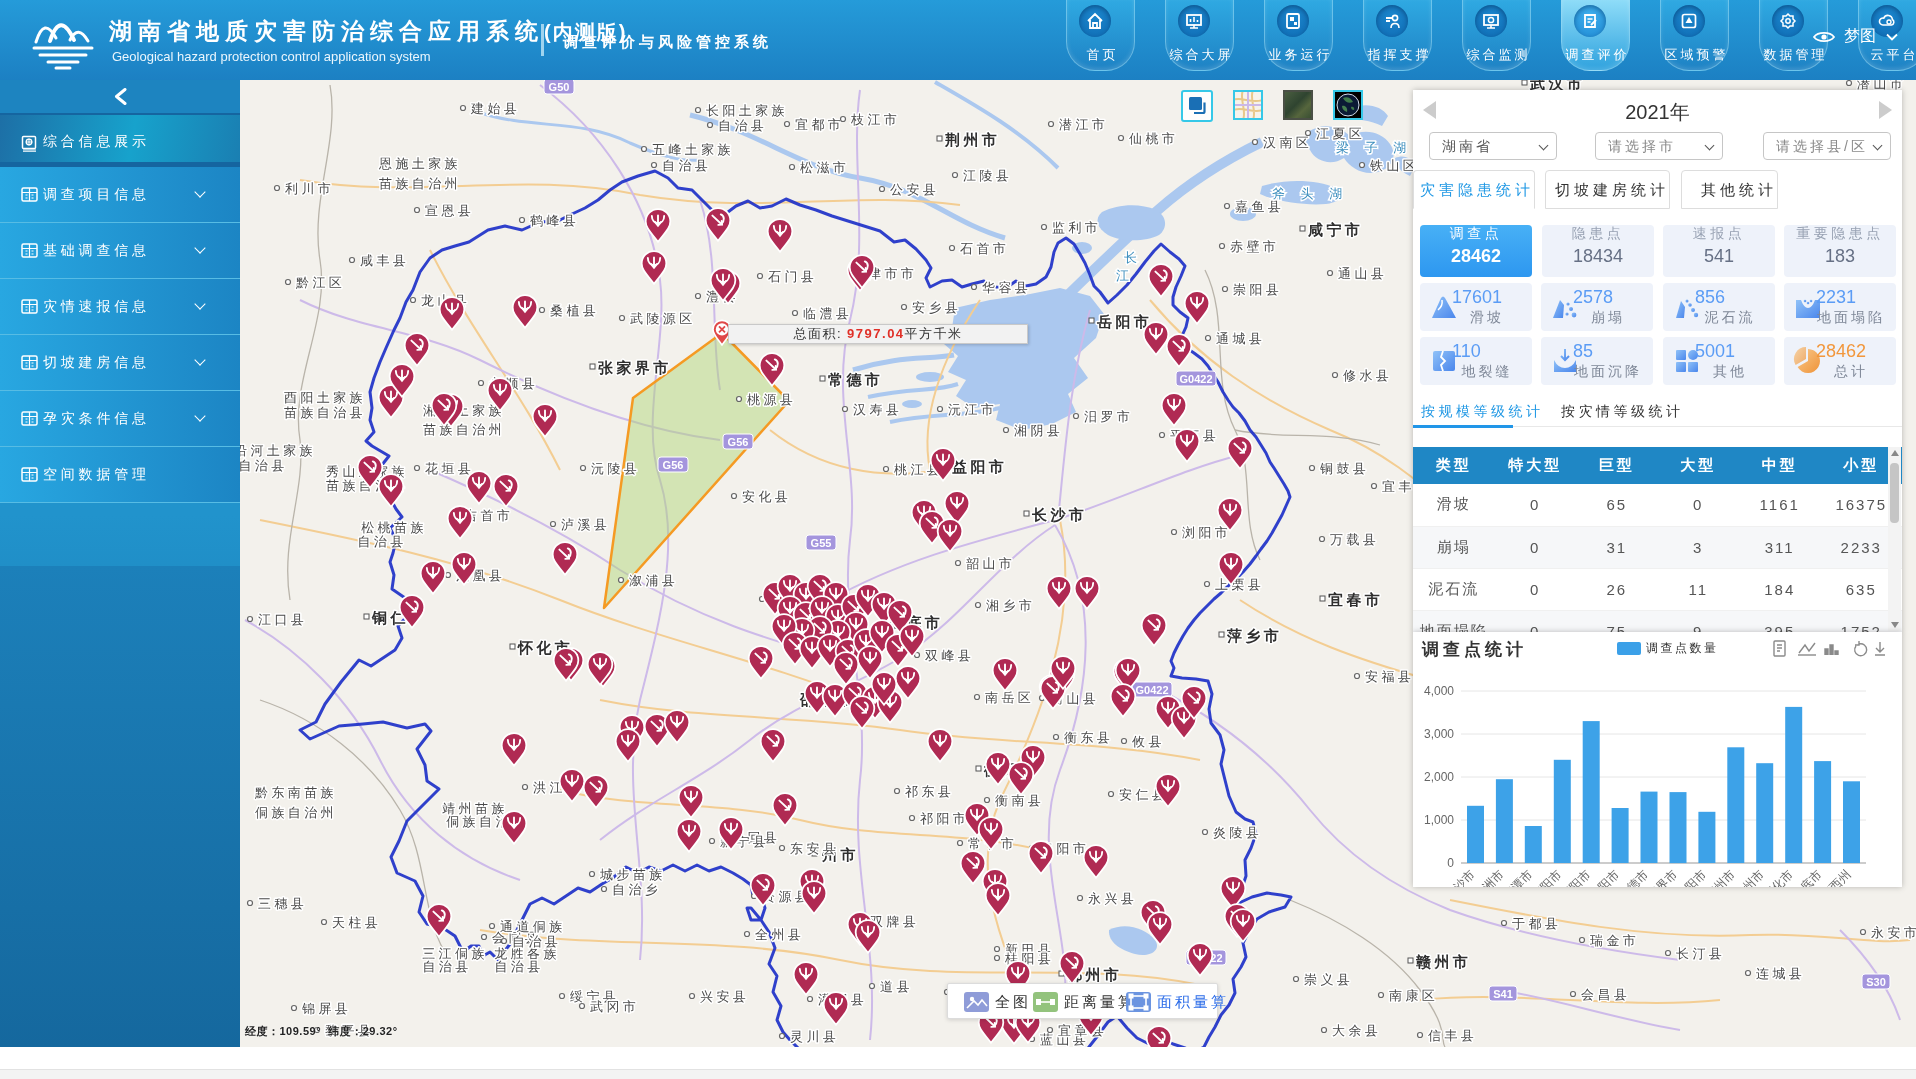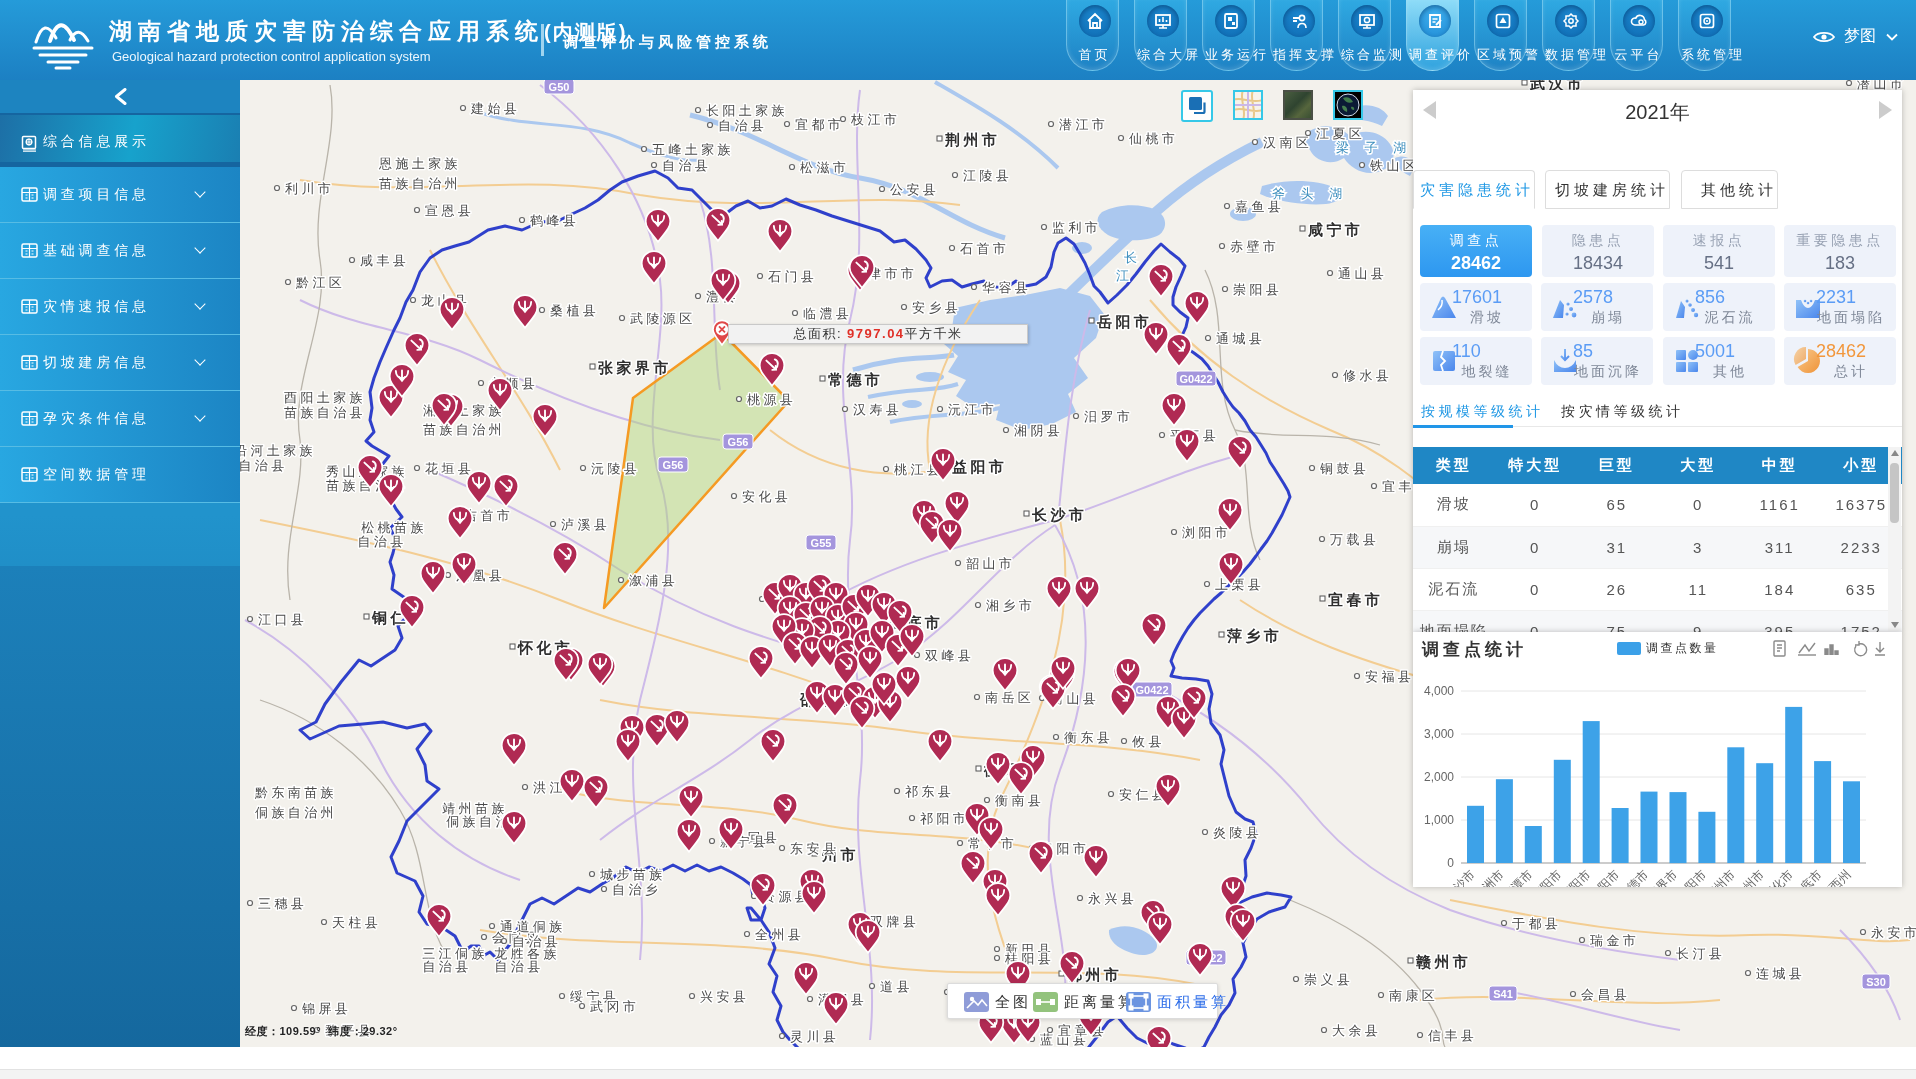--- a/index.html
+++ b/index.html
@@ -4,21 +4,21 @@
 html,body{width:1916px;height:1079px;overflow:hidden;font-family:"Liberation Sans",sans-serif;background:#fff}
 .abs{position:absolute}
 #header{position:absolute;left:0;top:0;width:1916px;height:80px;background:linear-gradient(180deg,#259bd9,#1c80c3);z-index:30}
 #logo{position:absolute;left:30px;top:8px;width:66px;height:64px}
 .title-cn{position:absolute;left:109px;top:16px;color:#fff;font-size:23px;font-weight:bold;letter-spacing:6px;white-space:nowrap}
 .title-cn small{font-size:20px;font-weight:bold;letter-spacing:2px}
 .title-en{position:absolute;left:112px;top:49px;color:#eaf6fd;font-size:13px;white-space:nowrap}
 .tsep{position:absolute;left:541px;top:24px;width:3px;height:32px;background:#9fd4ef}
 .subsys{position:absolute;left:563px;top:33px;color:#fff;font-size:15px;font-weight:bold;letter-spacing:4px;white-space:nowrap}
 .nav{position:absolute;left:1066px;top:0;height:80px;display:flex}
-.nav .it{width:53px;height:71px;margin-right:15px;border-radius:0 0 29px 29px;background:linear-gradient(180deg,#2fa9e2,#1e82c4);border:1px solid rgba(160,220,245,.55);border-top:none;position:relative;box-shadow:inset 0 -2px 4px rgba(255,255,255,.15)}
+.nav .it{width:69px;height:71px;margin-right:30px;border-radius:0 0 29px 29px;background:linear-gradient(180deg,#2fa9e2,#1e82c4);border:1px solid rgba(160,220,245,.55);border-top:none;position:relative;box-shadow:inset 0 -2px 4px rgba(255,255,255,.15)}
 .nav .it.on{background:linear-gradient(180deg,#8edcf8,#2fa2de)}
 .nav .circ{position:absolute;left:12px;top:5px;width:32px;height:32px;border-radius:50%;background:radial-gradient(circle at 50% 30%,#1b86cd,#0f6cb4);box-shadow:inset 0 2px 5px rgba(0,40,80,.45)}
 .nav .it.on .circ{background:radial-gradient(circle at 50% 30%,#3fb0ee,#1f8ad4)}
 .nav .circ svg{position:absolute;left:7px;top:7px}
 .nav .lb{position:absolute;left:2px;width:100%;top:46px;text-align:center;color:#fff;font-size:13px;letter-spacing:3px;white-space:nowrap}
 .user{position:absolute;right:18px;top:26px;color:#fff;font-size:16px;display:flex;align-items:center}
 #sidebar{position:absolute;left:0;top:80px;width:240px;height:967px;background:linear-gradient(180deg,#2295ce,#2193cc 45%,#15689e);z-index:25}
 #collapse{height:33px;background:#1d84c0;color:#fff;text-align:center;line-height:30px;font-size:26px;font-weight:bold}
 .mi{position:relative;height:56px;color:#fff;font-size:14px;letter-spacing:3.8px;background:linear-gradient(90deg,#28a7e1,#1c85c4);border-bottom:1px solid #57bce4}
 .mi.active{height:54px;background:linear-gradient(100deg,#1d6fa6,#17a2cc 55%,#1a7fb2);border-top:2px solid #1565a0;border-bottom:5px solid #1565a0}
@@ -38,21 +38,21 @@
 .tri-l{position:absolute;left:10px;top:11px;width:0;height:0;border-top:9px solid transparent;border-bottom:9px solid transparent;border-right:13px solid #ccc}
 .tri-r{position:absolute;right:10px;top:11px;width:0;height:0;border-top:9px solid transparent;border-bottom:9px solid transparent;border-left:13px solid #ccc}
 .selrow{position:absolute;left:0;top:40px;width:489px;height:40px}
 .sel{position:absolute;top:2px;height:28px;width:128px;border:1px solid #c6c6c6;border-radius:4px;font-size:14px;letter-spacing:3px;color:#555;line-height:26px;padding-left:12px;background:#fff}
 .sel .ar{position:absolute;right:9px;top:9px;width:7px;height:7px;border-right:1.5px solid #555;border-bottom:1.5px solid #555;transform:rotate(45deg)}
 .tabs{position:absolute;left:0;top:80px;width:489px;height:40px}
 .tab{position:absolute;top:0;height:39px;border:1px solid #ddd;border-radius:4px 4px 0 0;background:#fff;font-size:15px;letter-spacing:4px;color:#333;text-align:right;line-height:37px}
 .tab.on{color:#1e97e4;border-bottom:1px solid #fff}
 .cards{position:absolute;left:0;top:135px;width:489px;height:52px}
 .card{position:absolute;top:0;width:112px;height:52px;background:#eef2fa;border-radius:4px;text-align:center}
-.card .l1{font-size:14px;letter-spacing:3.5px;color:#98a2b3;margin-top:7px}
+.card .l1{font-size:14px;letter-spacing:3.5px;color:#98a2b3;}
 .card .l2{font-size:18px;color:#667085;margin-top:3px}
 .card.on{background:linear-gradient(180deg,#47b0f6,#2d97f0)}
 .card.on .l1{color:#fff}
 .card.on .l2{color:#fff;font-weight:bold}
 .icell{position:absolute;top:0;width:112px;height:48px;background:#eef2fa;border-radius:4px}
 .icell svg{position:absolute;left:9px;top:9px}
 .icell .n{position:absolute;right:10px;top:4px;font-size:18px;color:#5b9cf5;width:70px;}
 .icell .t{position:absolute;right:10px;top:26px;font-size:14px;letter-spacing:3px;color:#7e8797;width:70px;text-align:center}
 .icell .n.org{color:#f2973c}
 .subtabs{position:absolute;left:0;top:305px;width:503px;height:34px}
@@ -832,20 +832,24 @@
           <rect x="17.5" y="1.5" width="5" height="5" fill="#fff"></rect>
           <rect x="2.5" y="13.5" width="5" height="5" fill="#fff"></rect>
           <rect x="17.5" y="13.5" width="5" height="5" fill="#fff"></rect>
         </svg></div>
 <div class="abs" style="left:209px;top:9px;font-size:15px;letter-spacing:3px;color:#2a6be8;white-space:nowrap">面积量算</div>
     </div><div class="abs" style="left:5px;top:944px;font-size:11px;font-weight:bold;letter-spacing:0.5px;color:#222;z-index:6;text-shadow:0 0 2px #fff">经度：109.59°&nbsp;&nbsp;纬度：29.32°</div></div>
 <div id="panel"><div class="yearbar">
       <div class="tri-l"></div>
       <div class="tri-r"></div>
       <div class="y">2021年</div>
+    </div><div class="selrow">
+      <div class="sel" style="left:16px">湖南省<span class="ar"></span></div>
+      <div class="sel" style="left:182px;color:#8a8a8a">请选择市<span class="ar"></span></div>
+      <div class="sel" style="left:350px;color:#8a8a8a">请选择县/区<span class="ar"></span></div>
     </div><div class="tabs">
       <div class="tab on" style="left:0px;width:122px">灾害隐患统计</div>
       <div class="tab" style="left:132px;width:125px">切坡建房统计</div>
       <div class="tab" style="left:268px;width:97px">其他统计</div>
     </div><div class="cards">
       <div class="card on" style="left:7px">
         <div class="l1">调查点</div>
         <div class="l2">28462</div>
       </div>
       <div class="card" style="left:129px">

